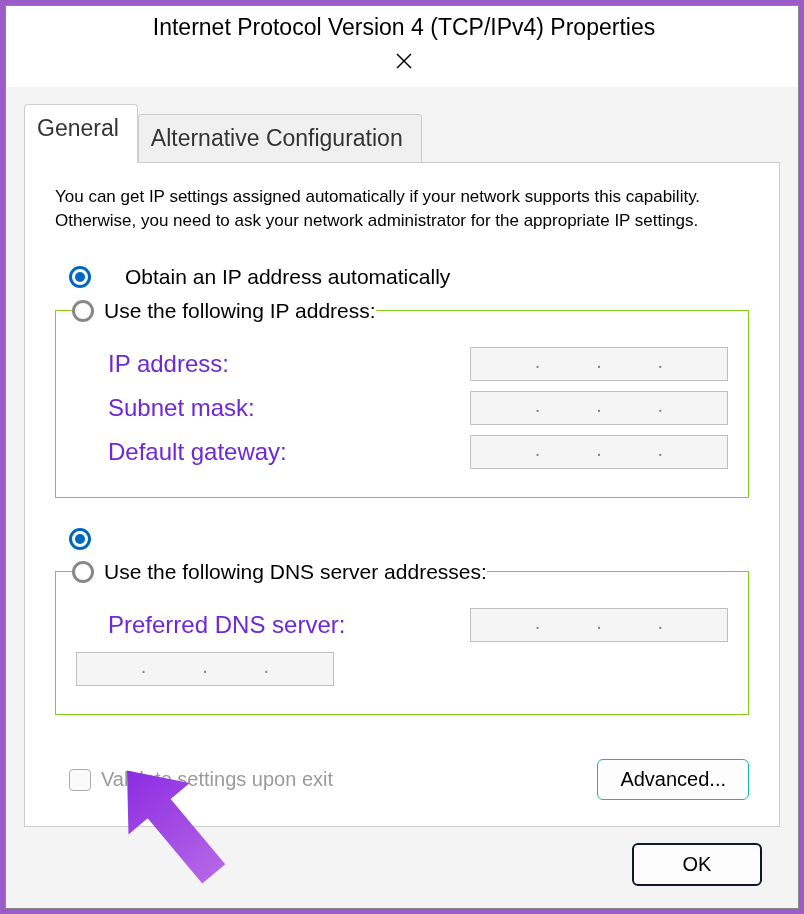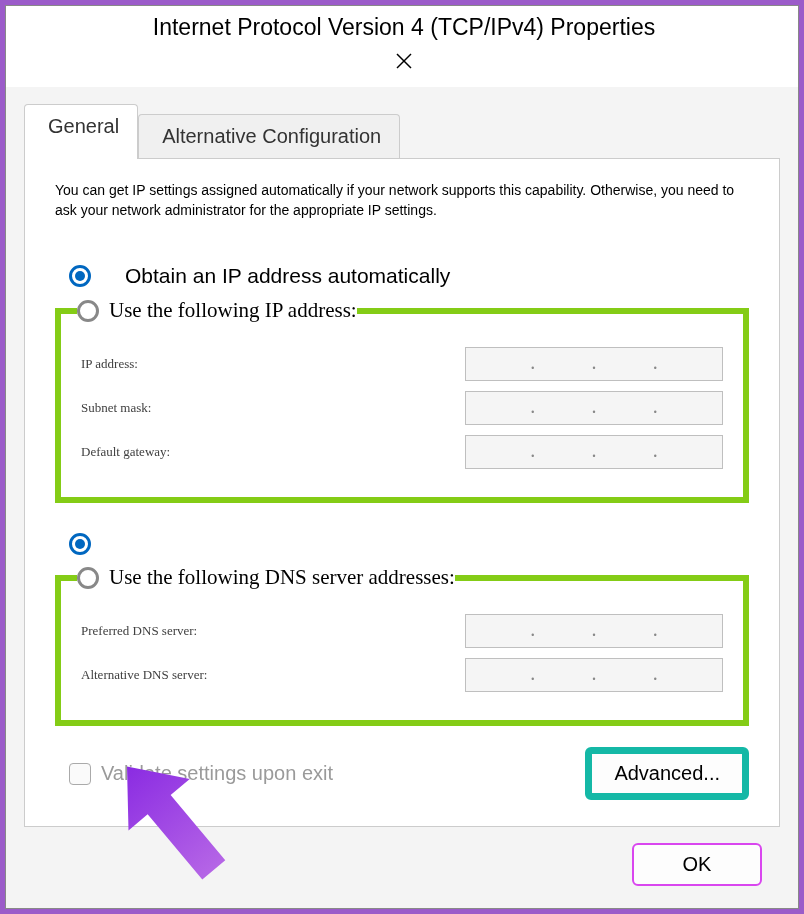--- a/index.html
+++ b/index.html
@@ -45,22 +45,22 @@
       padding: 16px 18px 18px 18px;
       display: flex;
       flex-direction: column;
     }
     .tabs {
       display: flex;
       position: relative;
       z-index: 2;
     }
     .tab {
-      padding: 10px 18px 10px 23px;
-      font-size: 20px;
+      padding: 10px 18px 10px 12px;
+      font-size: 23px;
       border: 1px solid #ccc;
       border-bottom: none;
       background: #f0f0f0;
       border-radius: 4px 4px 0 0;
       color: #333;
     }
     .tab.active {
       background: #fff;
       border-color: #ccc;
       position: relative;
@@ -70,23 +70,23 @@
     .panel {
       flex: 1;
       background: #fff;
       border: 1px solid #ccc;
       padding: 22px 30px 20px 30px;
       display: flex;
       flex-direction: column;
       position: relative;
     }
     .desc {
-      font-size: 14px;
+      font-size: 17px;
       line-height: 1.4;
-      margin-bottom: 44px;
+      margin-bottom: 32px;
     }
     .radio-row {
       display: flex;
       align-items: center;
       margin-bottom: 4px;
       margin-left: 14px;
       gap: 24px;
     }
     .radio {
       width: 22px;
@@ -101,42 +101,42 @@
     .radio.selected::after {
       content: "";
       position: absolute;
       left: 3px; top: 3px;
       width: 10px; height: 10px;
       border-radius: 50%;
       background: #0067c0;
     }
     .radio-label { font-size: 21px; }
     fieldset.group {
-      border: 6px solid #84cc16;
+      border: 1px solid #84cc16;
       margin-top: 6px;
       margin-bottom: 30px;
       padding: 14px 20px 18px 20px;
       position: relative;
-      font-family: Liberation Serif, serif;
     }
     fieldset.group legend {
       padding: 0;
       font-size: 21px;
       margin-left: -4px;
     }
     .legend-inner { display: flex; align-items: center; }
     .field-row {
       display: flex;
       align-items: center;
       justify-content: space-between;
       margin: 10px 0;
     }
     .field-label {
-      font-size: 13px;
-      color: #404040;
+      font-size: 24px;
+      color: #6d28d9;
+      margin-left: 32px;
     }
     .ip-input {
       width: 258px;
       height: 34px;
       border: 1px solid #bfbfbf;
       background: #f5f5f5;
       display: flex;
       align-items: center;
       justify-content: space-evenly;
       color: #b0b0b0;
@@ -156,26 +156,26 @@
       width: 22px; height: 22px;
       border: 1px solid #aaa;
       border-radius: 4px;
       margin-right: 10px;
       background: #fafafa;
     }
     .checkbox-label { font-size: 20px; color: #9a9a9a; }
     .btn {
       padding: 8px 22px;
       font-size: 20px;
-      border: 7px solid #14b8a6;
+      border: 1px solid #14b8a6;
       border-radius: 6px;
       background: #fdfdfd;
       min-width: 130px;
     }
-    .btn.primary { border: 2px solid #d946ef; }
+    .btn.primary { border: 2px solid #0f172a; }
     .footer {
       display: flex;
       justify-content: flex-end;
       gap: 14px;
       padding: 16px 18px 4px 0;
       background: #f4f4f4;
     }
     .arrow-annotation {
       position: absolute;
       left: 72px;
@@ -274,21 +274,20 @@
               <span></span>
               <span class="dot">.</span>
               <span></span>
               <span class="dot">.</span>
               <span></span>
               <span class="dot">.</span>
               <span></span>
             </div>
         </div>
         <div class="field-row">
-          <span class="field-label">Alternative DNS server:</span>
           <div class="ip-input">
               <span></span>
               <span class="dot">.</span>
               <span></span>
               <span class="dot">.</span>
               <span></span>
               <span class="dot">.</span>
               <span></span>
             </div>
         </div>

